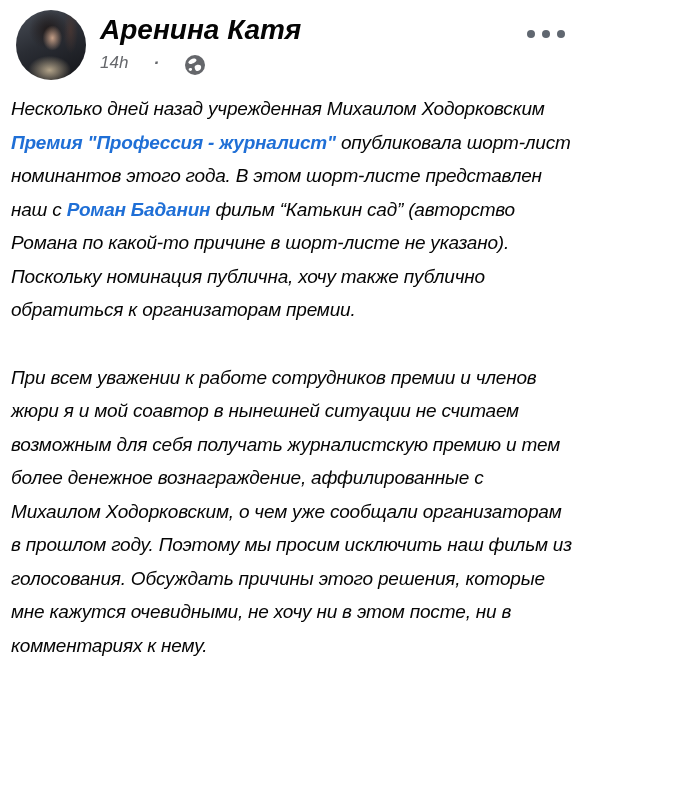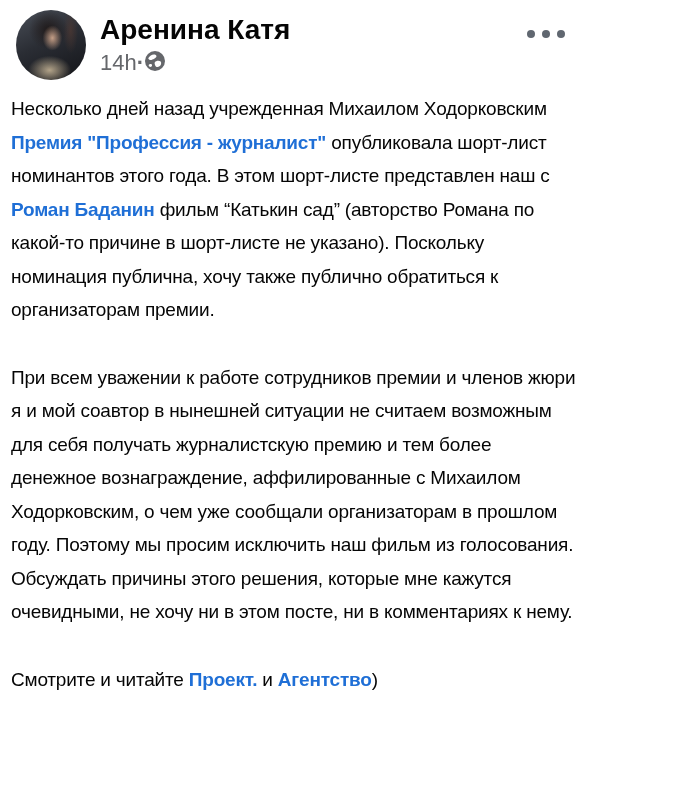--- a/index.html
+++ b/index.html
@@ -4,21 +4,21 @@
 <style>
   html, body { margin: 0; padding: 0; }
   body {
     width: 697px;
     height: 800px;
     background: #ffffff;
     font-family: "Liberation Sans", sans-serif;
     color: #050505;
     overflow: hidden;
   }
-  .post { width: 587px; }
+  .post { width: 587px; font-style: italic; }
 
   
   .post-header {
     position: relative;
     display: flex;
     align-items: flex-start;
     padding: 10px 16px 2px 16px;
   }
   .avatar {
     width: 70px; height: 70px;
@@ -35,24 +35,24 @@
   .header-text { margin-left: 14px; padding-top: 3px; }
   .author-name {
     font-size: 28px;
     font-weight: 700;
     line-height: 33px;
     color: #050505;
     cursor: pointer;
   }
   .meta-row {
     display: flex;
-    align-items: flex-start;
-    gap: 0;
+    align-items: flex-end;
+    gap: 25px;
     margin-top: 4px;
-    font-size: 22px;
+    font-size: 17px;
     color: #65676b;
     line-height: 26px;
   }
   .meta-dot { font-weight: 700; }
   .globe { display: inline-block; width: 22px; height: 22px; }
 
   .more-btn {
     position: absolute;
     top: 26px;
     right: 18px;
@@ -111,16 +111,15 @@
     <div class="more-btn">
       <span class="dot"></span>
       <span class="dot"></span>
       <span class="dot"></span>
     </div>
   </div>
 
   <div class="post-body">
       <p><span>Несколько дней назад учрежденная Михаилом Ходорковским </span><a class="post-link">Премия "Профессия - журналист"</a><span> опубликовала шорт-лист номинантов этого года. В этом шорт-листе представлен наш с </span><a class="post-link">Роман Баданин</a><span> фильм “Катькин сад” (авторство Романа по какой-то причине в шорт-листе не указано). Поскольку номинация публична, хочу также публично обратиться к организаторам премии.</span></p>
       <p><span>При всем уважении к работе сотрудников премии и членов жюри я и мой соавтор в нынешней ситуации не считаем возможным для себя получать журналистскую премию и тем более денежное вознаграждение, аффилированные с Михаилом Ходорковским, о чем уже сообщали организаторам в прошлом году. Поэтому мы просим исключить наш фильм из голосования. Обсуждать причины этого решения, которые мне кажутся очевидными, не хочу ни в этом посте, ни в комментариях к нему.</span></p>
-      <p><span>Смотрите и читайте </span><a class="post-link">Проект.</a><span> и </span><a class="post-link">Агентство</a><span>)</span></p>
     </div>
 
 </div>
 
 </body></html>

